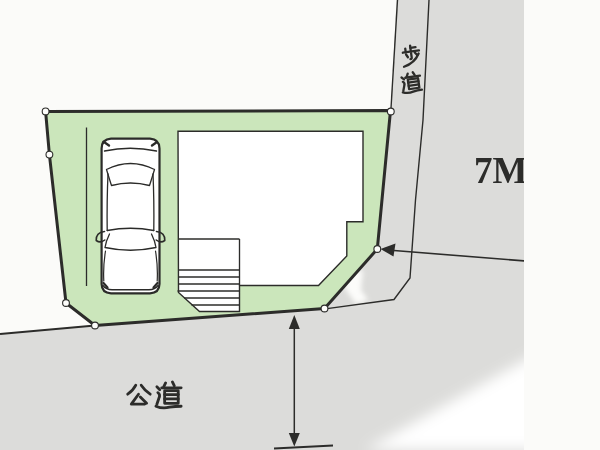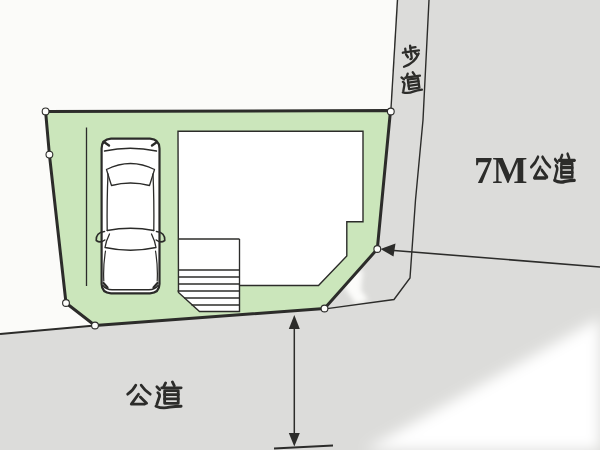--- a/index.html
+++ b/index.html
@@ -1,16 +1,16 @@
 <!DOCTYPE html>
 <html><head>
 <meta charset="utf-8">
 <style>
   html,body{margin:0;padding:0;background:#fbfbf9;}
-  #c{position:relative;width:600px;height:450px;overflow:hidden;background:#fbfbf9;}
+  #c{position:relative;width:524px;height:450px;overflow:hidden;background:#fbfbf9;}
   svg{position:absolute;left:0;top:0;}
   .k path{fill:none;stroke:#2c2c2a;stroke-linecap:round;stroke-linejoin:round;}
 </style>
 </head>
 <body>
 <div id="c">
 <svg width="600" height="450" viewBox="0 0 600 450">
 <defs>
   <filter id="soft" x="-20%" y="-20%" width="140%" height="140%">
     <feGaussianBlur stdDeviation="7"></feGaussianBlur>

